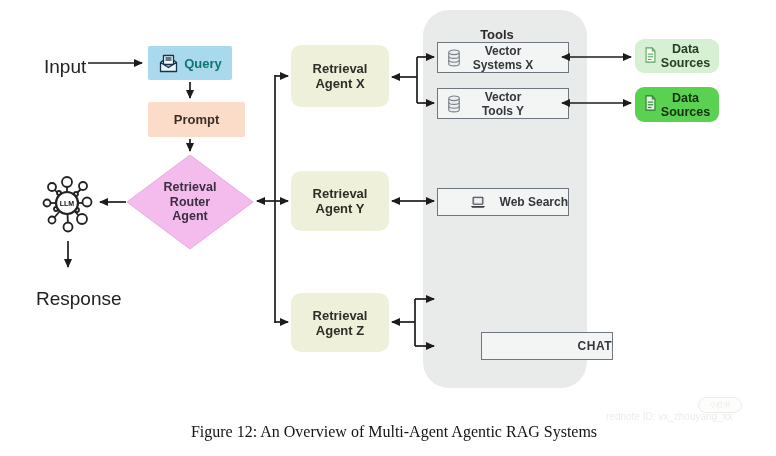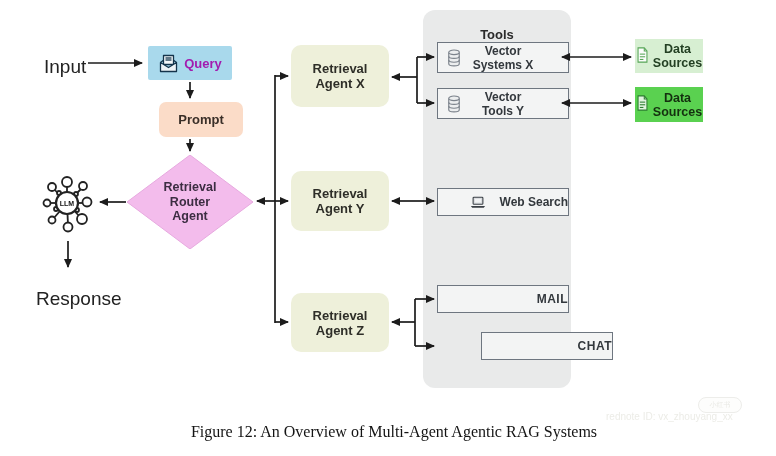--- a/index.html
+++ b/index.html
@@ -1,45 +1,45 @@
 <!DOCTYPE html>
 <html><head>
 <meta charset="utf-8">
 <style>
   html,body{margin:0;padding:0;background:#fff;}
   .stage{position:relative;width:776px;height:456px;background:#ffffff;overflow:hidden;
          font-family:"Liberation Sans",sans-serif;color:#1b1b1b;}
   .lbl{position:absolute;font-size:19px;font-weight:500;color:#222;}
   .node{position:absolute;display:flex;align-items:center;justify-content:center;
-        text-align:center;font-size:13px;font-weight:600;color:#a21caf;}
+        text-align:center;font-size:13px;font-weight:600;color:#0f766e;}
   .query{left:148px;top:46px;width:84px;height:34px;background:#a9d9ec;border-radius:2px;gap:5px;}
-  .prompt{left:148px;top:102px;width:84px;height:35px;background:#fbdcc8;border-radius:7px;color:#3a2f28;margin-left:11px;}
+  .prompt{left:148px;top:102px;width:97px;height:35px;background:#fbdcc8;border-radius:2px;color:#3a2f28;}
   .diamond-wrap{position:absolute;left:127px;top:155px;width:126px;height:94px;}
   .diamond-wrap svg{position:absolute;left:0;top:0;}
   .diamond-text{position:absolute;inset:0;display:flex;flex-direction:column;align-items:center;
         justify-content:center;font-size:12.5px;font-weight:600;line-height:14.5px;color:#3c2d42;}
   .agent{width:98px;background:#eef0da;border-radius:10px;flex-direction:column;line-height:15px;color:#2e2e28;}
   .agent-x{left:291px;top:45px;height:62px;}
   .agent-y{left:291px;top:171px;height:60px;}
   .agent-z{left:291px;top:293px;height:59px;}
-  .panel{position:absolute;left:423px;top:10px;width:148px;height:378px;background:#e9eaea;border-radius:12px;}
+  .panel{position:absolute;left:423px;top:10px;width:148px;height:378px;background:#e9eaea;border-radius:26px;padding-left:16px;}
   .panel-title{position:absolute;left:0;top:17px;width:148px;text-align:center;
         font-size:13px;font-weight:600;color:#2a2a2a;}
   .toolbox{position:absolute;left:14px;width:132px;background:#f3f4f4;border:1.5px solid #6e7680;
         box-sizing:border-box;display:flex;align-items:center;justify-content:flex-end;
         font-size:12px;font-weight:600;color:#33383d;}
   .tb-vsx{top:32px;height:31px;}
   .tb-vsy{top:78px;height:31px;}
   .tb-web{top:178px;height:28px;gap:14px;}
   .tb-mail{top:275px;height:28px;letter-spacing:.5px;}
   .tb-chat{top:322px;height:28px;letter-spacing:.5px;margin-left:44px;}
   .tb-2line{flex-direction:column;line-height:13.5px;}
   .tb-icon-left{position:absolute;left:9px;top:50%;transform:translateY(-50%);display:flex;}
-  .ds{position:absolute;left:635px;width:68px;display:flex;align-items:center;justify-content:center;
-      gap:4px;font-size:12.5px;font-weight:700;}
+  .ds{position:absolute;left:635px;width:84px;display:flex;align-items:center;justify-content:center;
+      gap:4px;font-size:12.5px;font-weight:700;border-radius:9px;}
   .ds-text{display:flex;flex-direction:column;line-height:14px;text-align:center;}
   .ds1{top:39px;height:34px;background:#d7efd2;color:#234023;}
   .ds2{top:87px;height:35px;background:#5ad150;color:#14300f;}
   .llm-wrap{position:absolute;left:41px;top:175px;width:54px;height:60px;}
   .caption{position:absolute;left:0;top:423px;width:776px;text-align:center;
       font-family:"Liberation Serif","DejaVu Serif",serif;font-size:16px;color:#141414;padding-left:6px;}
   .connectors{position:absolute;left:0;top:0;width:776px;height:456px;pointer-events:none;}
   .wm-badge{position:absolute;left:698px;top:397px;width:42px;height:14px;border:1px solid #ededea;
       border-radius:8px;display:flex;align-items:center;justify-content:center;
       font-size:7px;color:#e9e9e4;background:#fdfdfc;}
@@ -159,23 +159,20 @@
 
     <div class="toolbox tb-web">
       <svg width="16" height="13" viewBox="0 0 18 14">
         <rect x="3.5" y="1" width="11" height="8" rx="1" fill="#d9dcdf" stroke="#3a3f45" stroke-width="1.2"></rect>
         <rect x="5.5" y="3" width="7" height="4" fill="#f2f3f4"></rect>
         <path d="M1,11 L17,11 L15.5,13 L2.5,13 Z" fill="#3a3f45"></path>
       </svg>
       <span>Web Search</span>
     </div>
 
-    <div class="toolbox tb-mail">
-      <span>MAIL</span>
-    </div>
 
     <div class="toolbox tb-chat">
       <span>CHAT</span>
     </div>
   </div>
 
   <div class="ds ds1">
     <svg width="13" height="16" viewBox="0 0 14 18" style="margin-top:-3px">
       <g stroke="#58a658" stroke-width="1.2" fill="#fbfdfb">
         <path d="M2,1 L9,1 L12,4.5 L12,17 L2,17 Z"></path>

